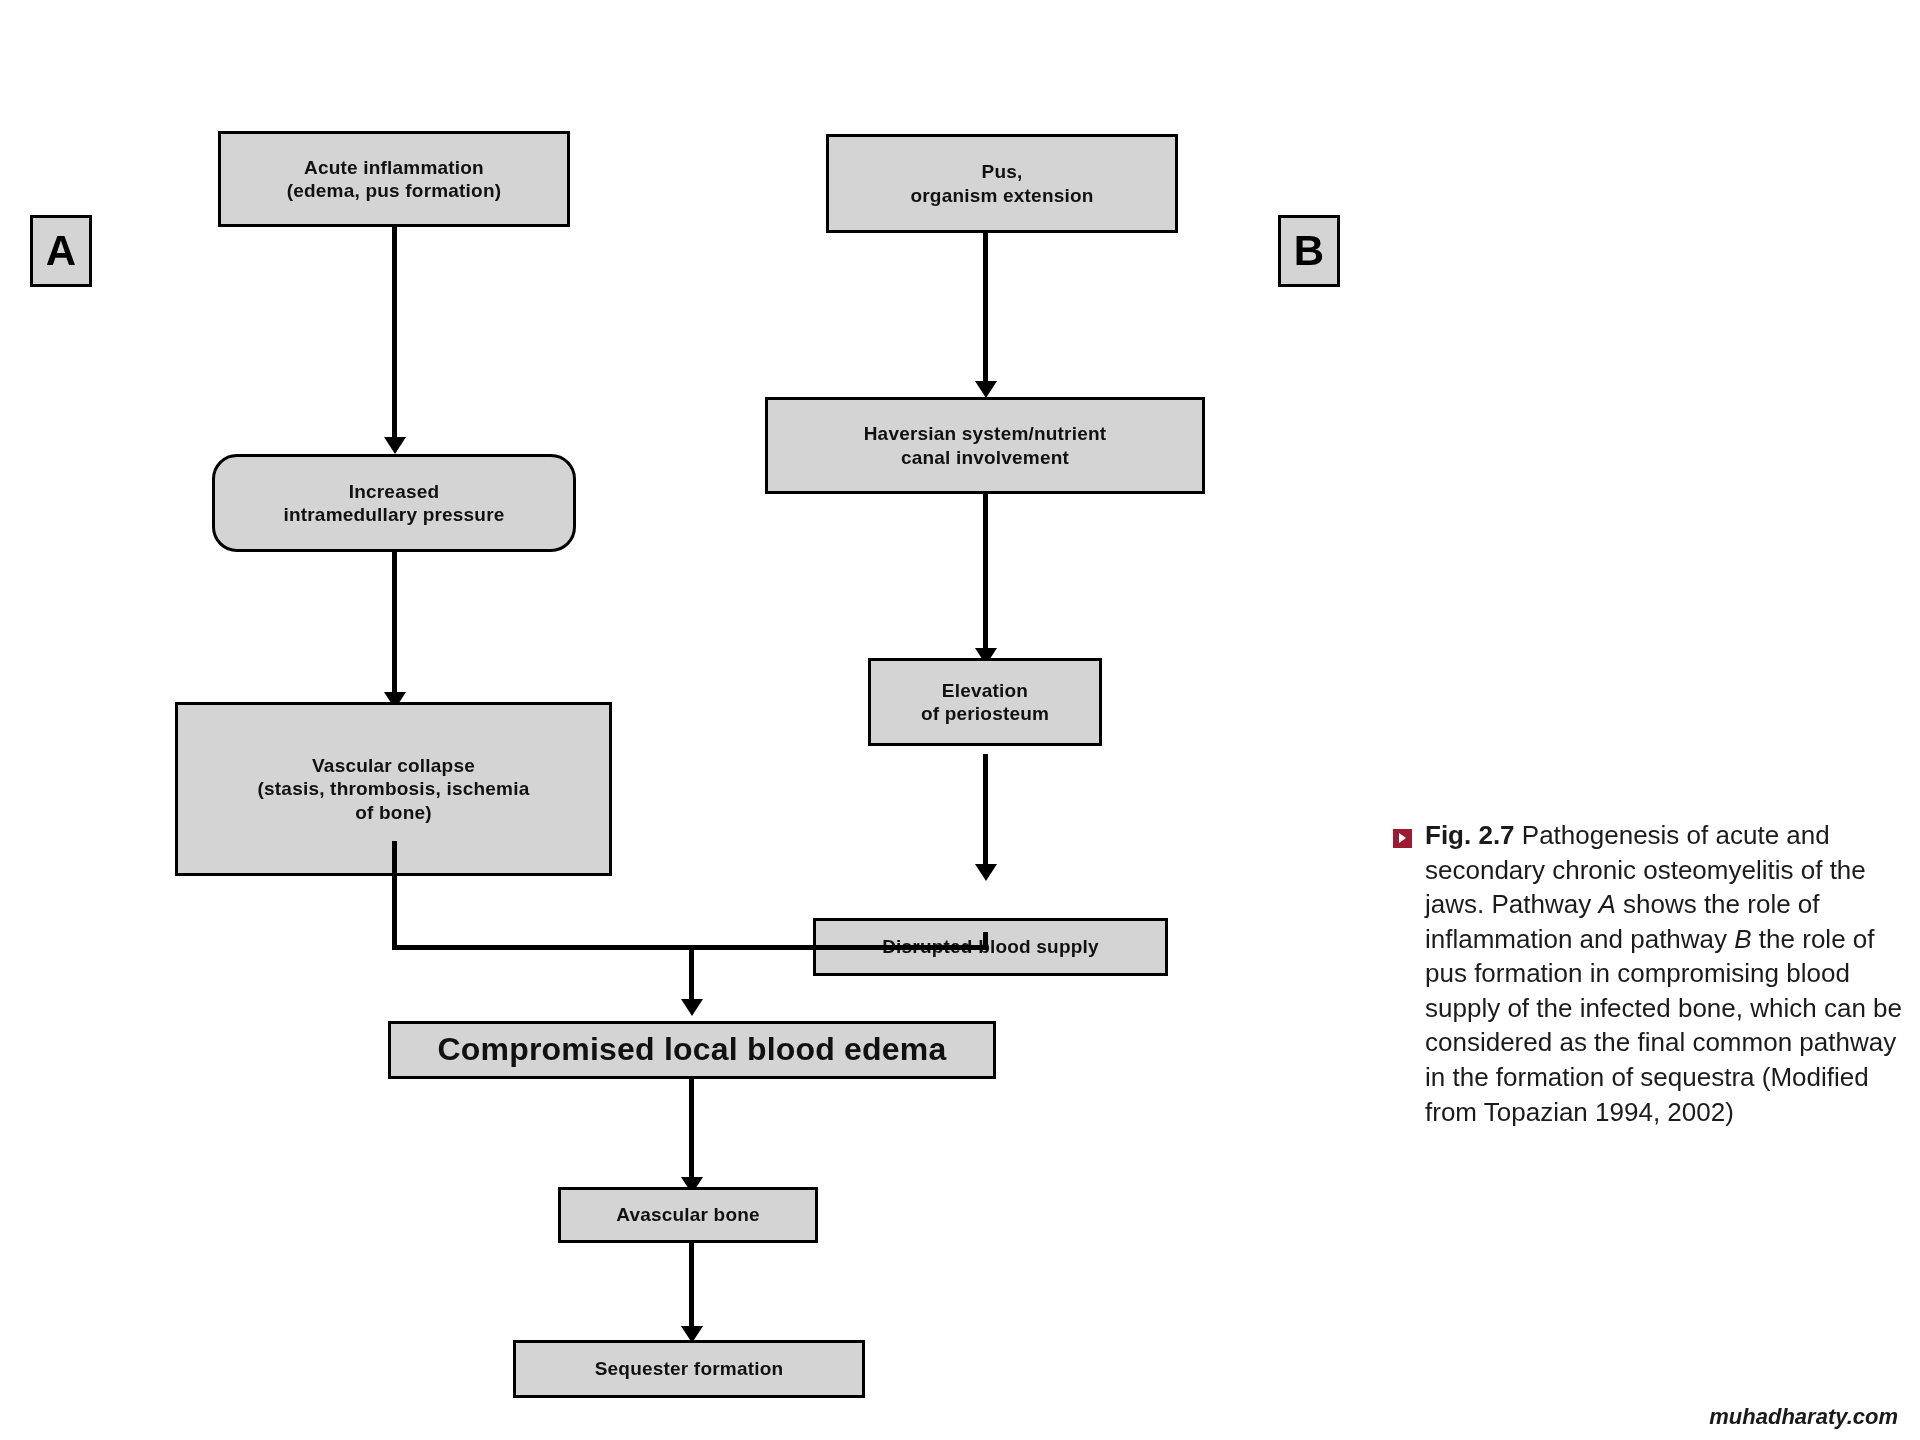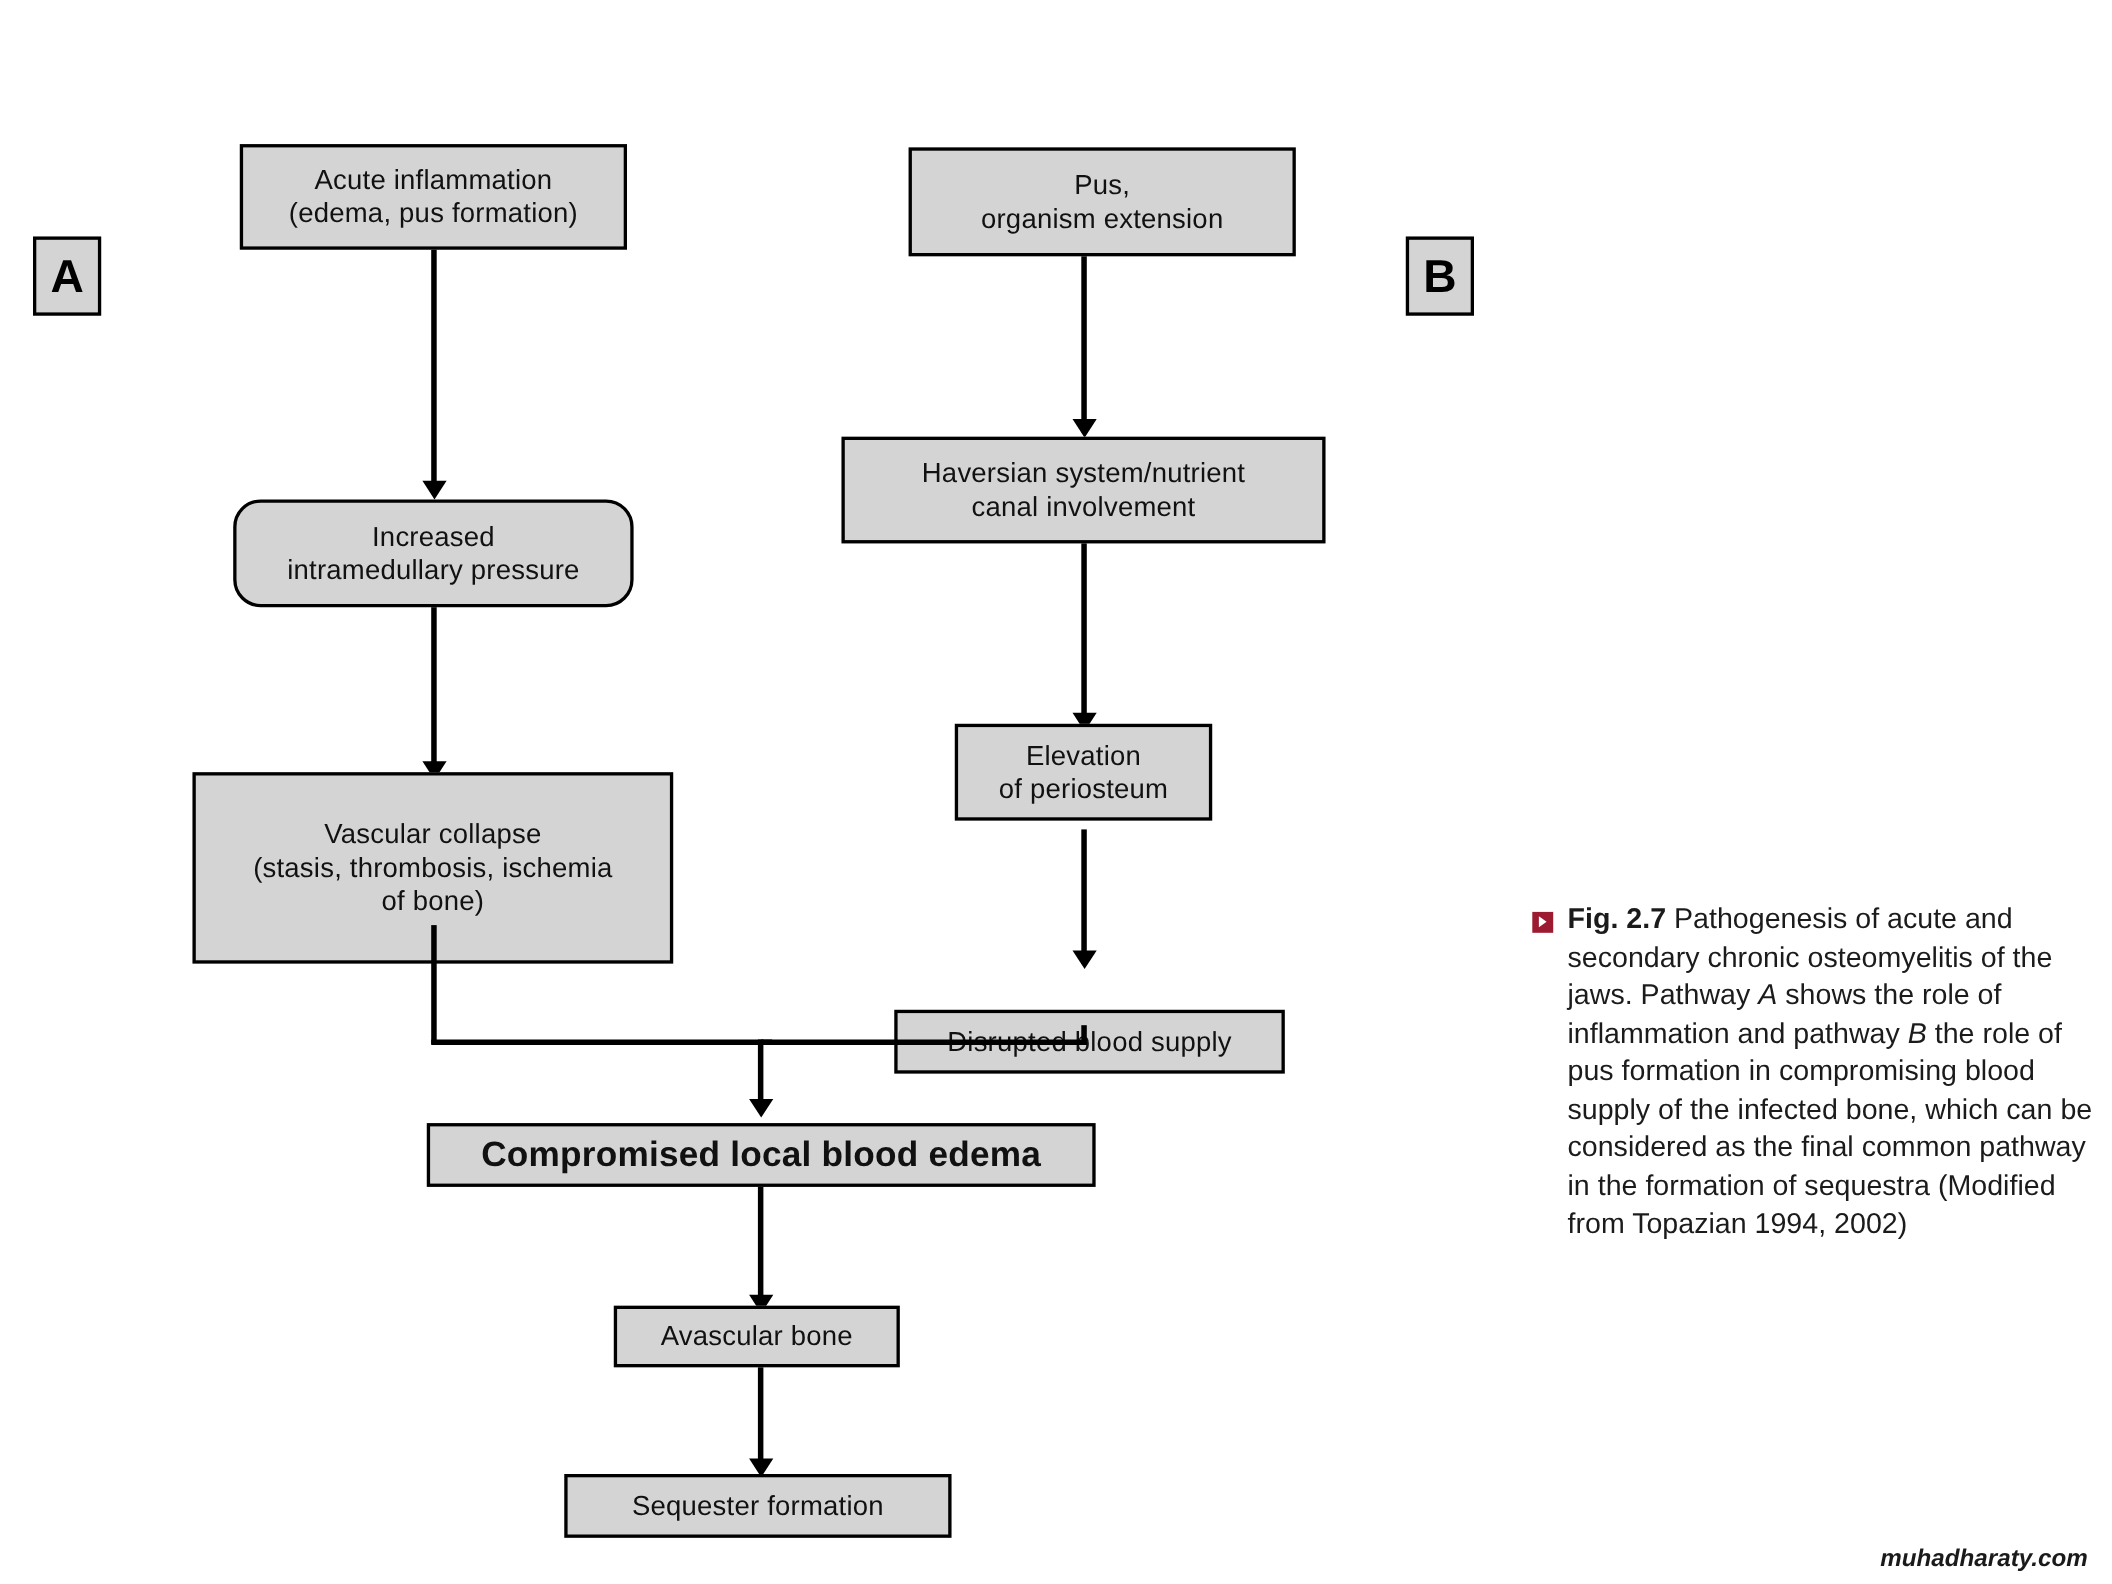--- a/index.html
+++ b/index.html
@@ -20,24 +20,25 @@
     position: absolute;
     box-sizing: border-box;
     background: #d4d4d4;
     border: 3px solid #000000;
     display: flex;
     align-items: center;
     justify-content: center;
     text-align: center;
     color: #111111;
     font-family: "Liberation Sans", sans-serif;
-    font-size: 25px;
+    font-size: 19px;
     line-height: 1.22;
     letter-spacing: 0.2px;
     white-space: pre-line;
+    font-weight: bold;
   }
 
   
   .panel-tag {
     position: absolute;
     box-sizing: border-box;
     background: #d4d4d4;
     border: 3px solid #000000;
     display: flex;
     align-items: center;

